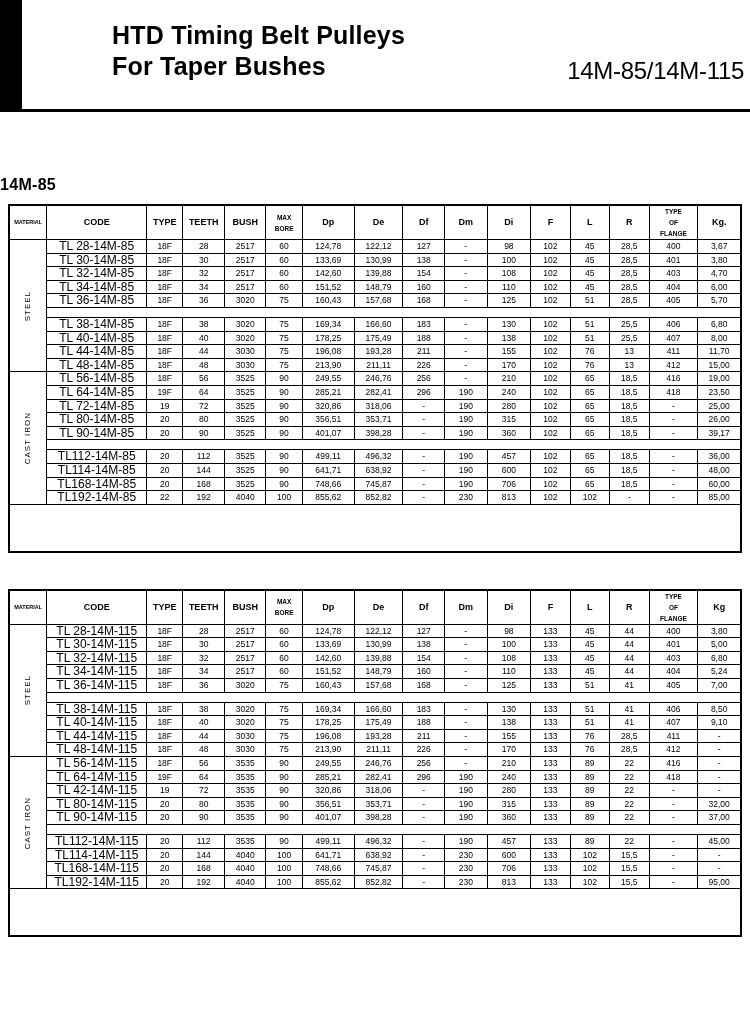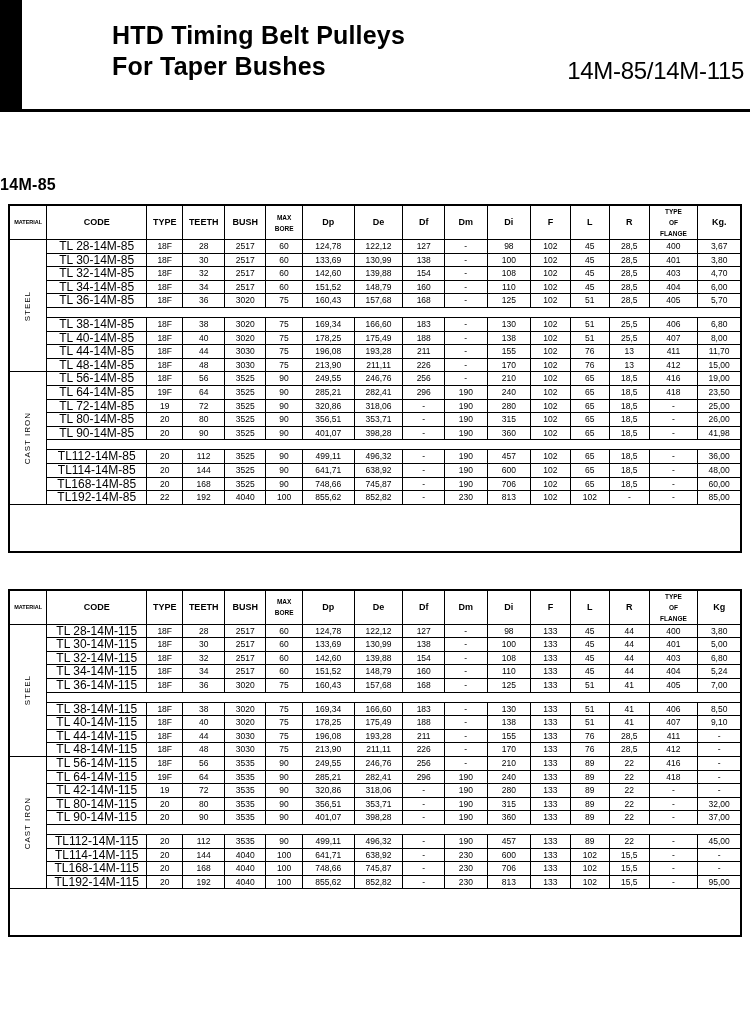--- a/index.html
+++ b/index.html
@@ -382,21 +382,21 @@
                 <td>90</td>
                 <td>401,07</td>
                 <td>398,28</td>
                 <td>-</td>
                 <td>190</td>
                 <td>360</td>
                 <td>102</td>
                 <td>65</td>
                 <td>18,5</td>
                 <td>-</td>
-                <td>41,98</td>
+                <td>39,17</td>
               </tr>
               <tr class="spacer">
                 <td colspan="15"></td>
               </tr>
               <tr>
                 <td class="code">TL112-14M-85</td>
                 <td>20</td>
                 <td>112</td>
                 <td>3525</td>
                 <td>90</td>

